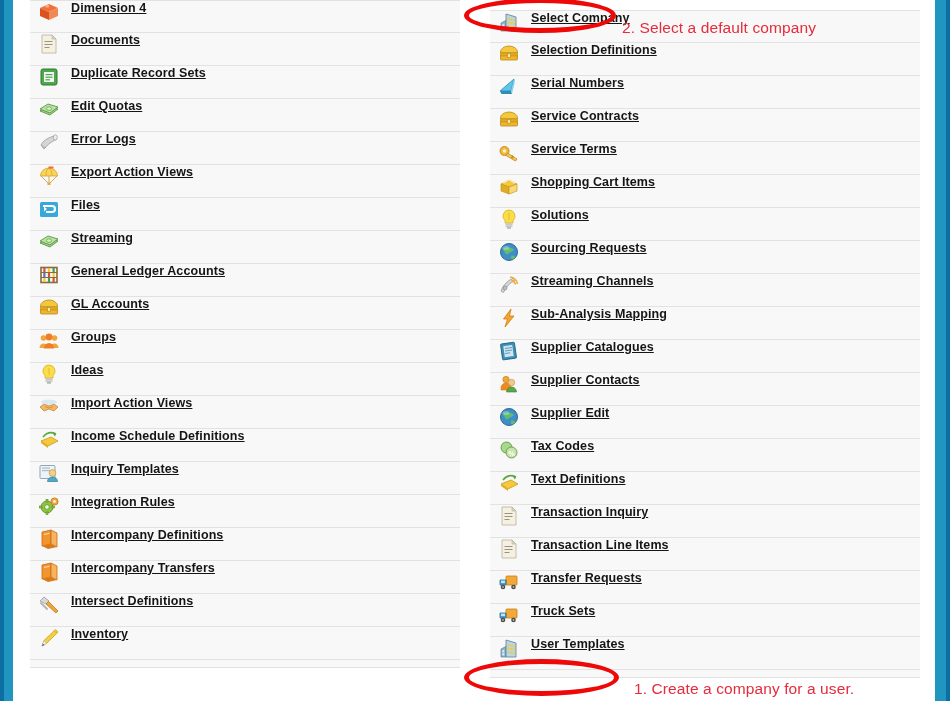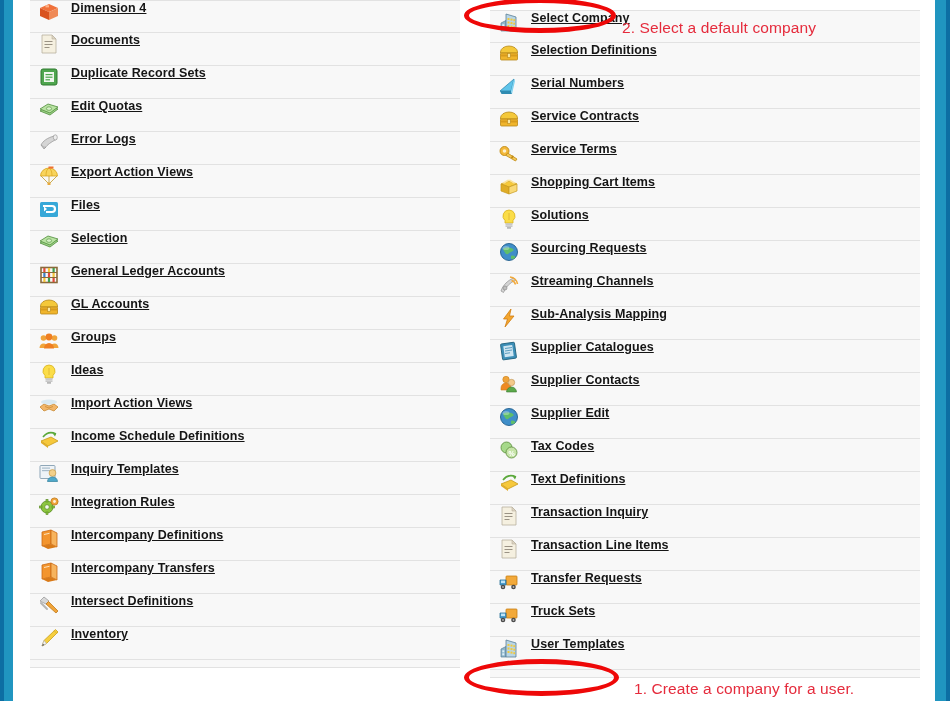--- a/index.html
+++ b/index.html
@@ -225,21 +225,21 @@
           <span class="item-link">Files</span>
         </div>
         <div class="row">
           <span class="icon">
             <svg viewBox="0 0 22 22" xmlns="http://www.w3.org/2000/svg">
               <path d="M2 12 L10 7 L20 10 L12 16 Z" fill="#9fd488" stroke="#4e8c3a" stroke-width="0.8"></path>
               <path d="M2 10 L10 5 L20 8 L12 14 Z" fill="#b9e3a2" stroke="#4e8c3a" stroke-width="0.8"></path>
               <ellipse cx="11" cy="9.6" rx="2.6" ry="1.8" fill="#d8f2c8" stroke="#4e8c3a" stroke-width="0.6"></ellipse>
             </svg>
           </span>
-          <span class="item-link">Selection</span>
+          <span class="item-link">Streaming</span>
         </div>
         <div class="row">
           <span class="icon">
             <svg viewBox="0 0 22 22" xmlns="http://www.w3.org/2000/svg">
               <rect x="3" y="3.5" width="16" height="15" fill="none" stroke="#8a6a3a" stroke-width="1.6"></rect>
               <rect x="3" y="8" width="16" height="1" fill="#8a6a3a"></rect>
               <rect x="3" y="13" width="16" height="1" fill="#8a6a3a"></rect>
               <rect x="5.3" y="4" width="2.2" height="4" fill="#e04a3a"></rect>
               <rect x="9.9" y="4" width="2.2" height="4" fill="#f3c43a"></rect>
               <rect x="14.5" y="4" width="2.2" height="4" fill="#3e9e4e"></rect>

